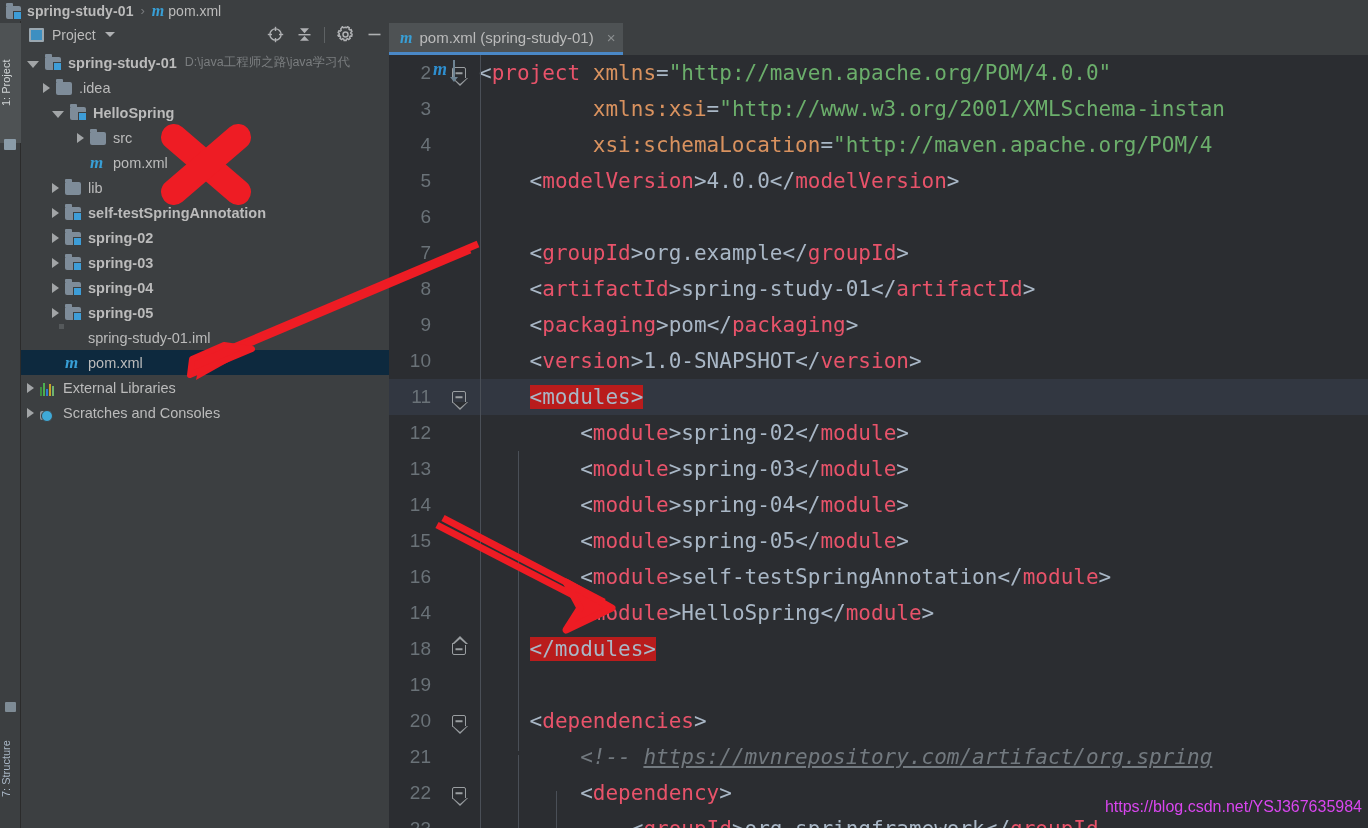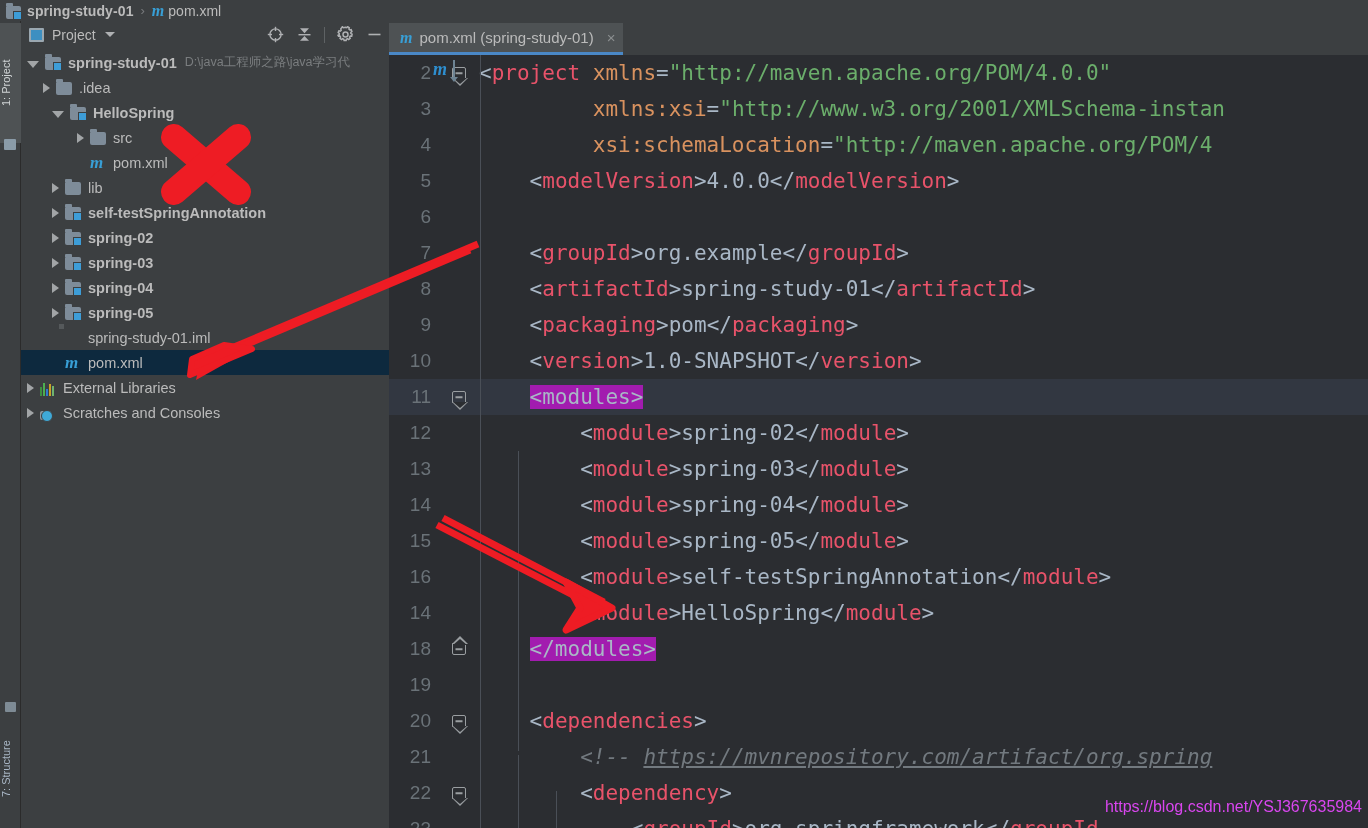--- a/index.html
+++ b/index.html
@@ -192,21 +192,21 @@
     position: absolute; top: 0; bottom: 0; width: 1px; background: #4A4F57;
   }
   .code-text { flex: 1; position: relative; }
   .tag { color: #E8536A; }
   .val { color: #A9B7C6; }
   .attr { color: #D9925F; }
   .str { color: #6BAE6B; }
   .punct { color: #A9B7C6; }
   .cmt { color: #72797F; font-style: italic; }
   .cmt-link { color: #72797F; font-style: italic; text-decoration: underline; }
-  .hl { background: #a21caf; }
+  .hl { background: #b91c1c; }
   .m-gutter {
     font-family: "Liberation Serif", serif; font-style: italic; font-weight: bold;
     color: #2E8FD0; font-size: 18px; position: absolute; left: 44px; top: 4px;
   }
   .m-arrow-down {
     position: absolute; left: 64px; top: 5px; width: 2px; height: 18px; background: #6E8494;
   }
   .m-arrow-down:after {
     content:""; position:absolute; left:-3px; bottom:-4px;
     border-left: 4px solid transparent; border-right: 4px solid transparent;

